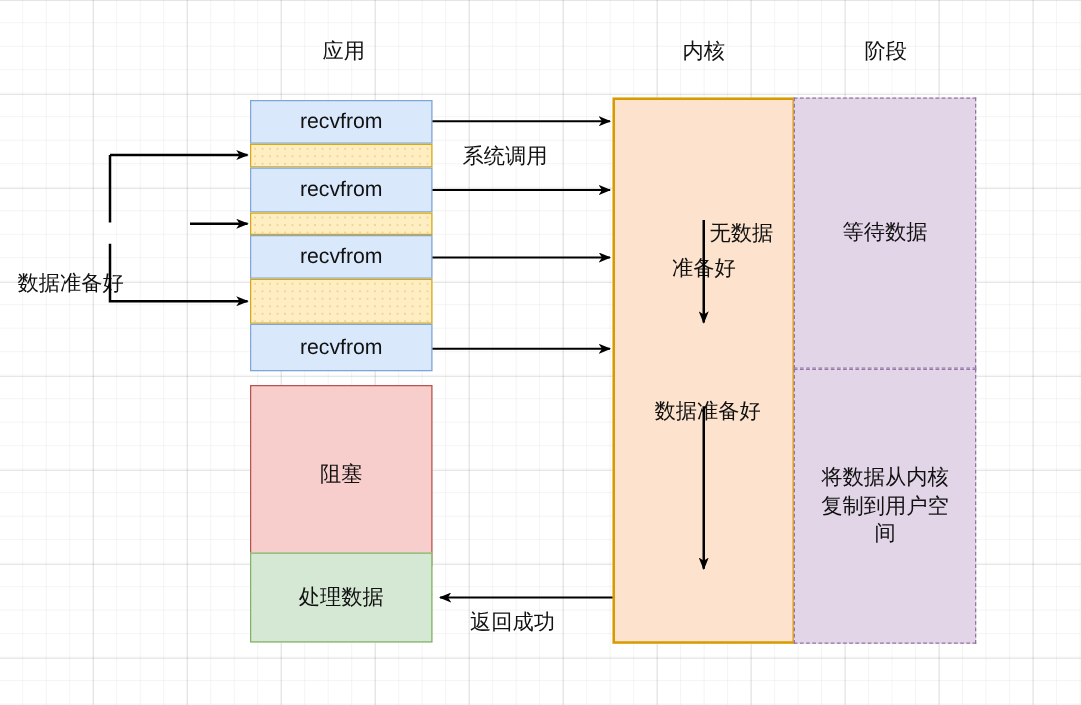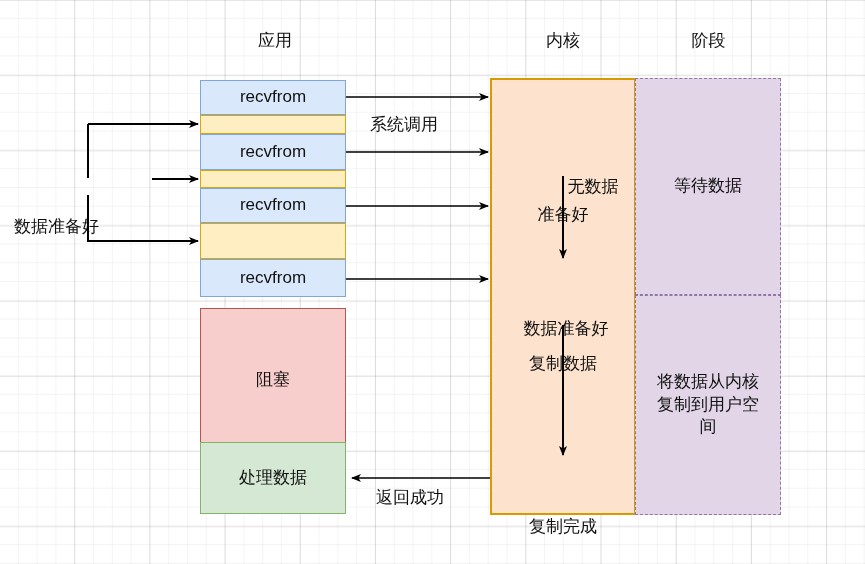--- a/index.html
+++ b/index.html
@@ -98,22 +98,20 @@
   </div>
 
   <div class="abs green cell" style="left:200px;top:442px;width:146px;height:72px;">
     <span>处理数据</span>
   </div>
 
   <div class="lbl" style="left:490px;top:130px;width:146px;text-align:center;padding-left:30px;">无数据</div>
   <div class="lbl" style="left:490px;top:158px;width:146px;text-align:center;">准备好</div>
 
   <div class="lbl" style="left:490px;top:272px;width:152px;text-align:center;">数据准备好</div>
-  <div class="lbl" style="left:490px;top:307px;width:146px;text-align:center;">复制数据</div>
-  <div class="lbl" style="left:490px;top:470px;width:146px;text-align:center;">复制完成</div>
 
   <div class="lbl" style="left:370px;top:68px;">系统调用</div>
   <div class="lbl" style="left:376px;top:441px;">返回成功</div>
   <div class="lbl" style="left:14px;top:170px;">数据准备好</div>
 
   <svg class="overlay">
     <defs>
       <marker id="ah" markerWidth="10" markerHeight="8" refX="9" refY="4" orient="auto" markerUnits="userSpaceOnUse">
         <path d="M0,0 L10,4 L0,8 L2.6,4 z" fill="#000000"></path>
       </marker>

